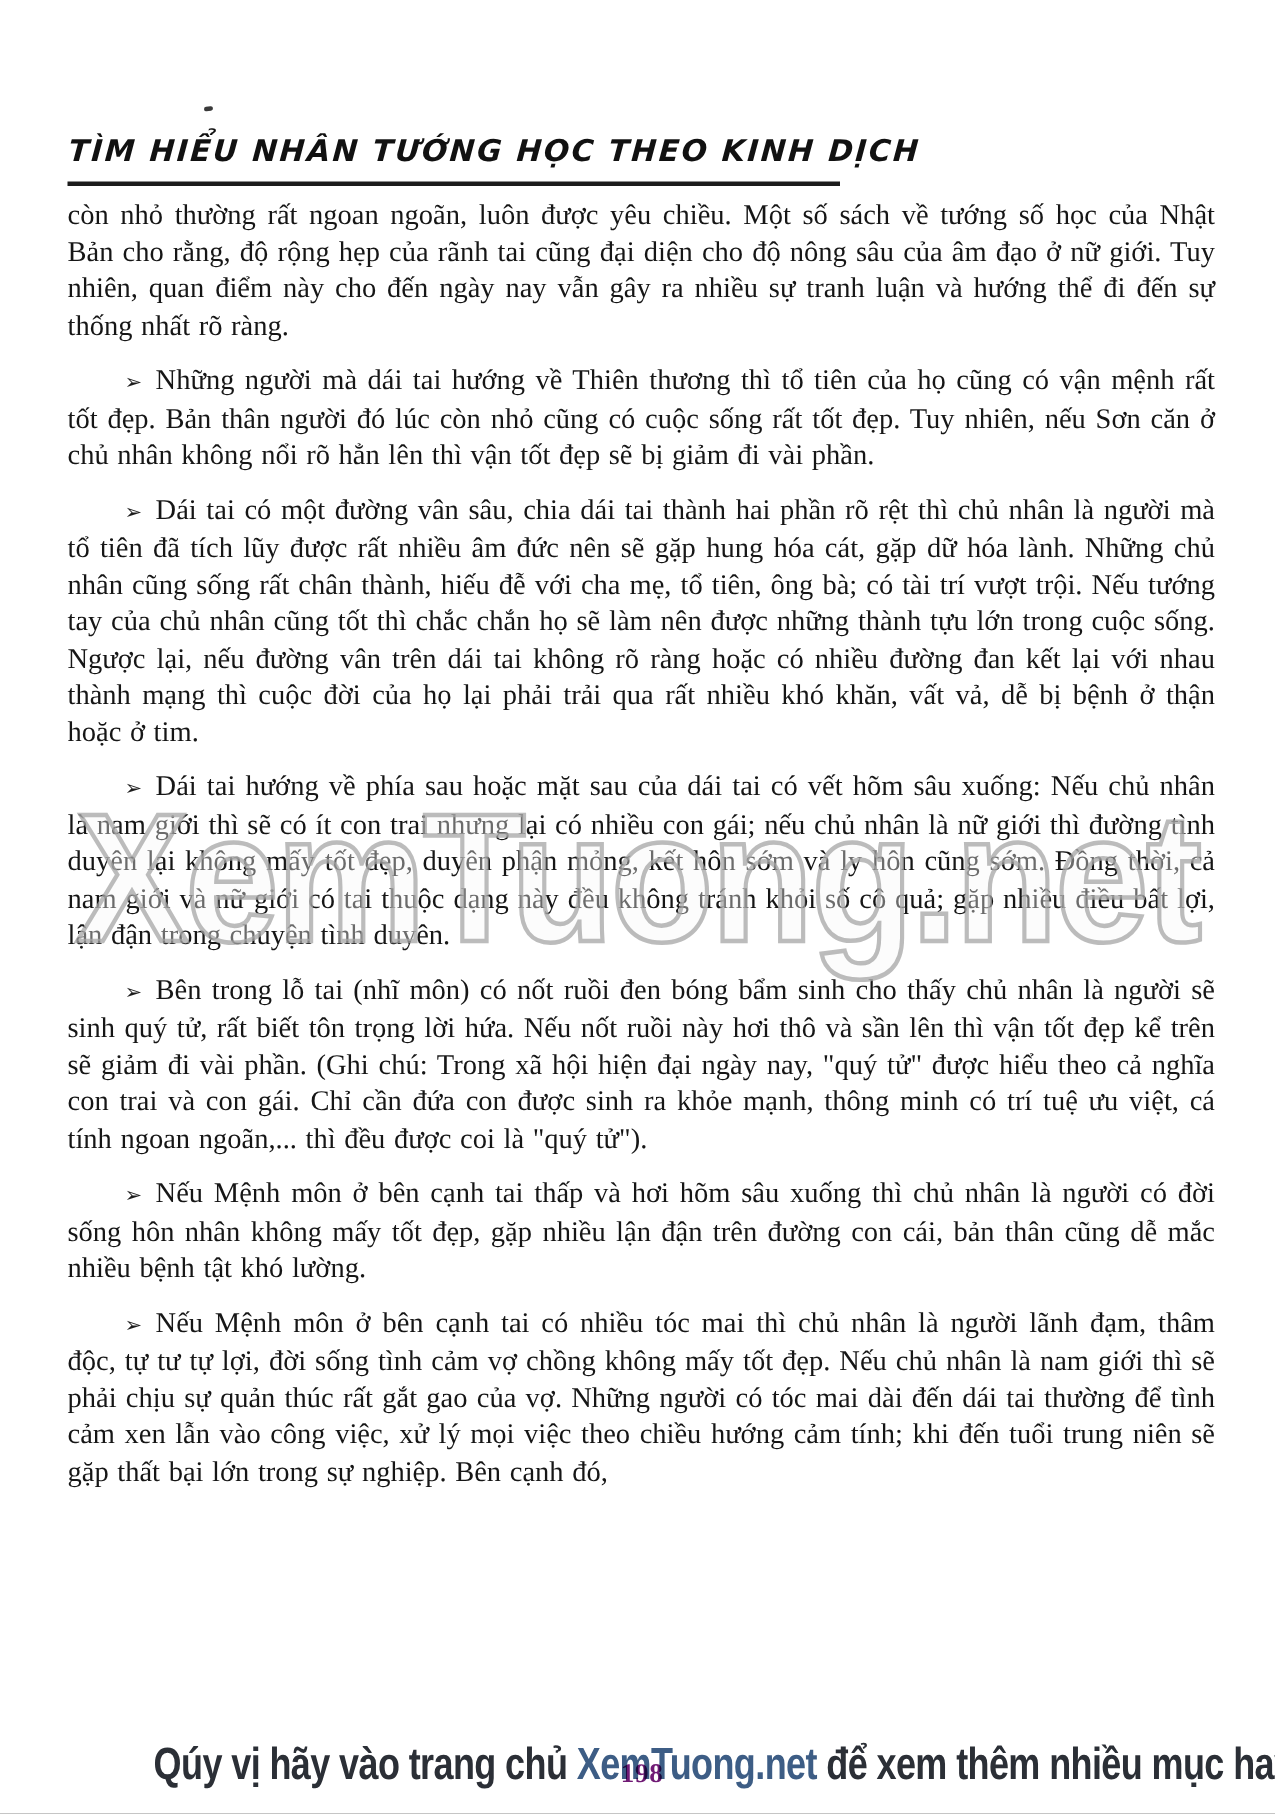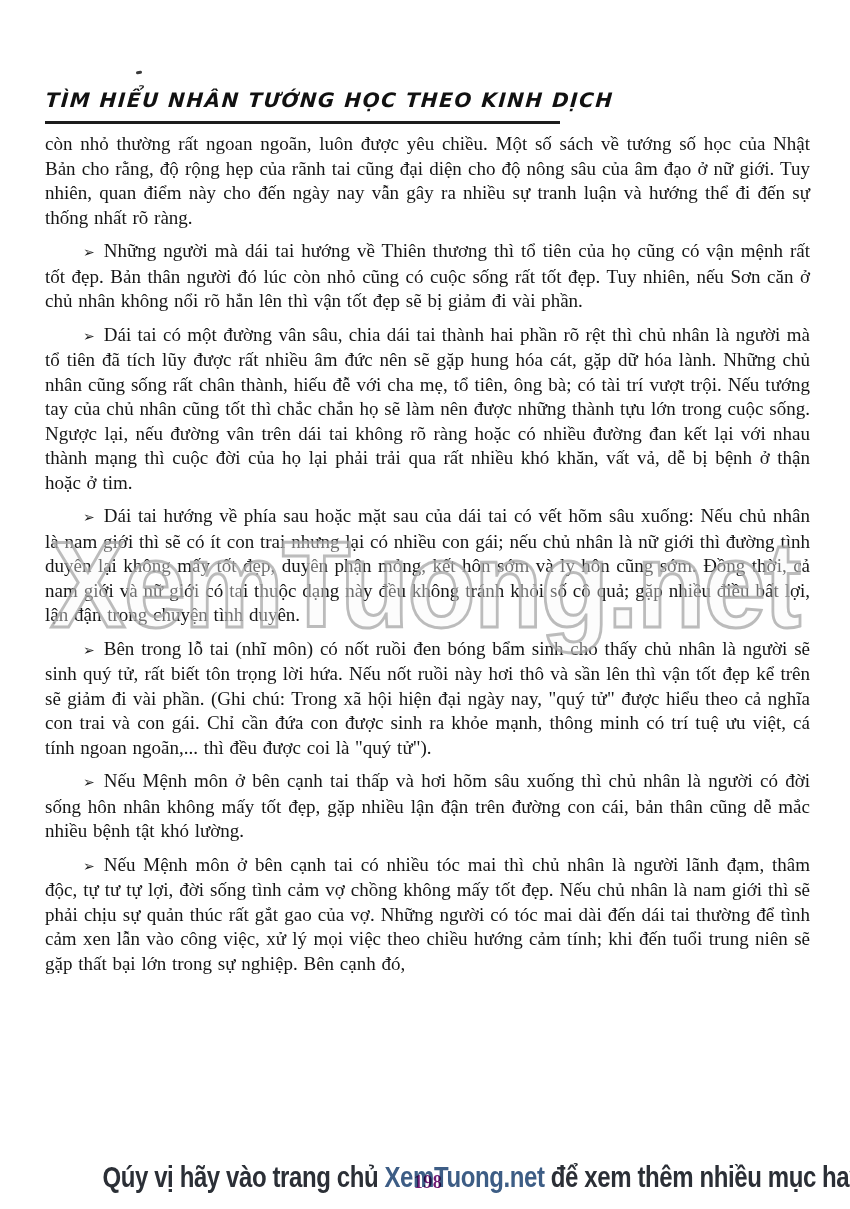--- a/index.html
+++ b/index.html
@@ -39,21 +39,21 @@
     position:absolute;top:132px;left:45px;right:40px;
     color:#161616;
     font-size:19px;
     line-height:24.5px;
     text-align:justify;
     word-spacing:1px;
     z-index:2;
   }
   .para{margin:0 0 0 0;padding:0;}
   .para + .para{margin-top:9px;}
-  .para.bulleted{text-indent:38px;}
+  .para.bulleted{text-indent:38px;margin-top:12px;}
   .bullet{
     font-family:"DejaVu Sans",sans-serif;
     font-size:14px;
     color:#1d1d1d;
     margin-right:9px;
     letter-spacing:0;
   }
   
   .watermark{
     position:absolute;top:524px;left:0;right:0;

